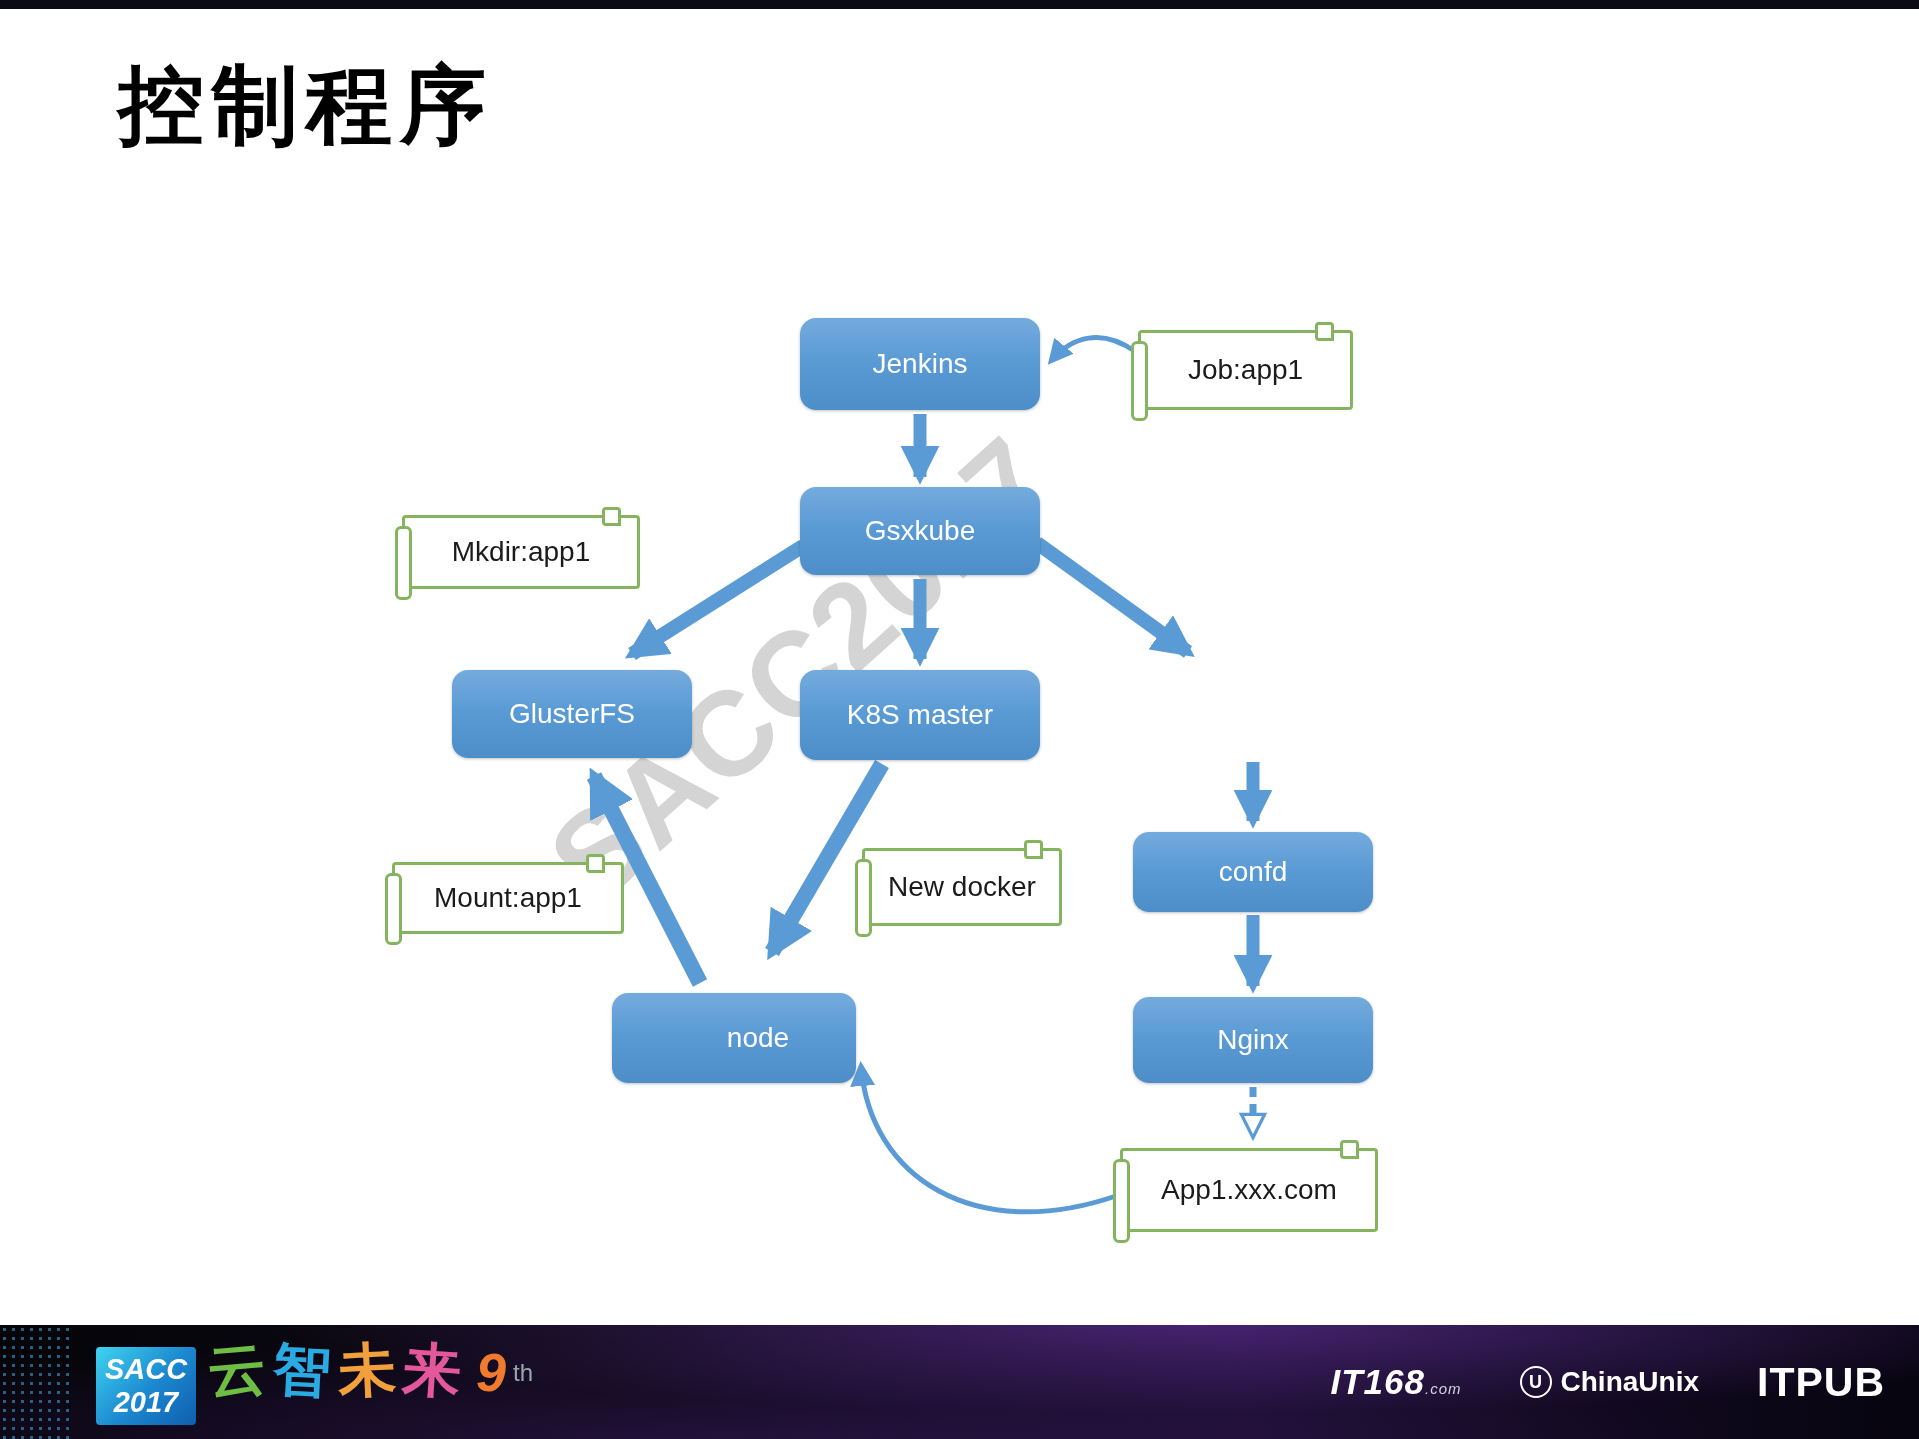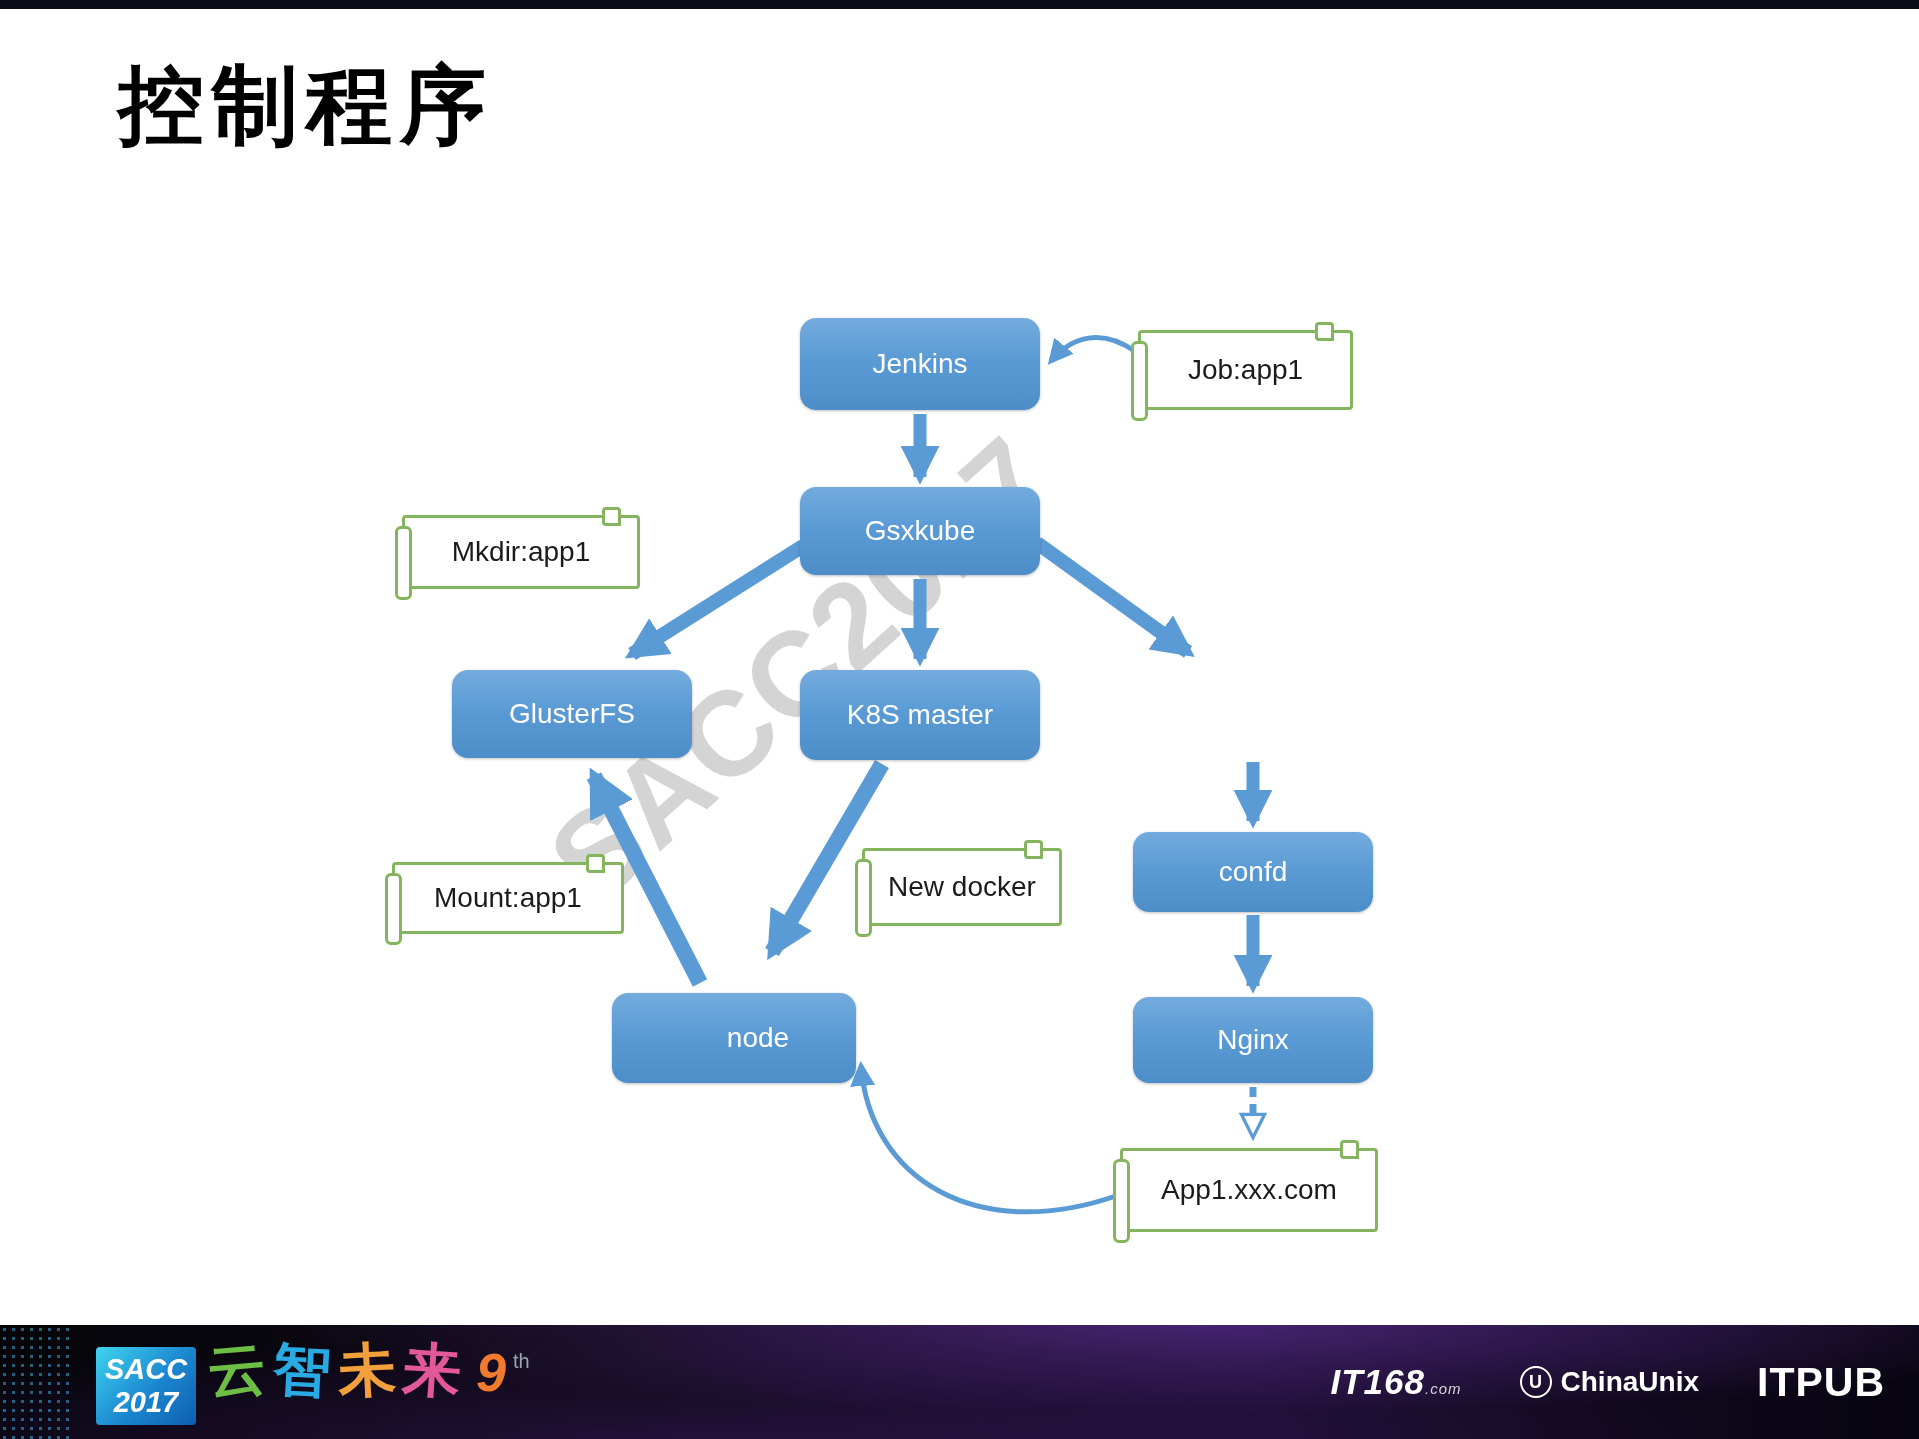--- a/index.html
+++ b/index.html
@@ -42,21 +42,21 @@
             background:linear-gradient(135deg,#3fd4f0 0%,#1b86cf 55%,#0f5fae 100%);
             display:flex; flex-direction:column; align-items:center; justify-content:center;
             color:#fff; font-weight:700; font-style:italic; font-size:29px; line-height:1.15;margin-left:16px; }
   .brand { position:absolute; left:208px; top:16px; display:flex; align-items:flex-end; gap:7px; }
   .bc { font-size:58px; font-weight:900; line-height:1; }
   .c0 { color:#6ebe45; transform:rotate(-5deg); }
   .c1 { color:#29aae2; transform:rotate(3deg); }
   .c2 { color:#f2a03c; transform:rotate(-3deg); }
   .c3 { color:#e2589a; transform:rotate(4deg); }
   .b9 { font-size:54px; font-weight:900; font-style:italic; color:#f07a2e; line-height:1; margin-left:8px; }
-  .bth { font-size:20px; color:#9aa6ad; margin-bottom:26px; }
+  .bth { font-size:24px; color:#9aa6ad; margin-bottom:12px; }
   .footer-logos { position:absolute; right:34px; top:0; height:114px; display:flex; align-items:center; gap:58px; }
   .logo-it168 { color:#fff; font-style:italic; font-weight:900; font-size:35px; letter-spacing:1px; }
   .logo-it168 .l-suffix { font-size:15px; font-weight:400; color:#cfd6dd; margin-left:0; }
   .logo-chinaunix { display:flex; align-items:center; gap:9px; color:#fff; font-weight:700; font-size:28px; }
   .cu-icon { width:32px; height:32px; border:2.5px solid #fff; border-radius:50%; display:flex;
              align-items:center; justify-content:center; font-size:18px; font-weight:700; }
   .logo-itpub { color:#fff; font-weight:900; font-size:41px; letter-spacing:1px; }
 </style>
 </head>
 <body>

